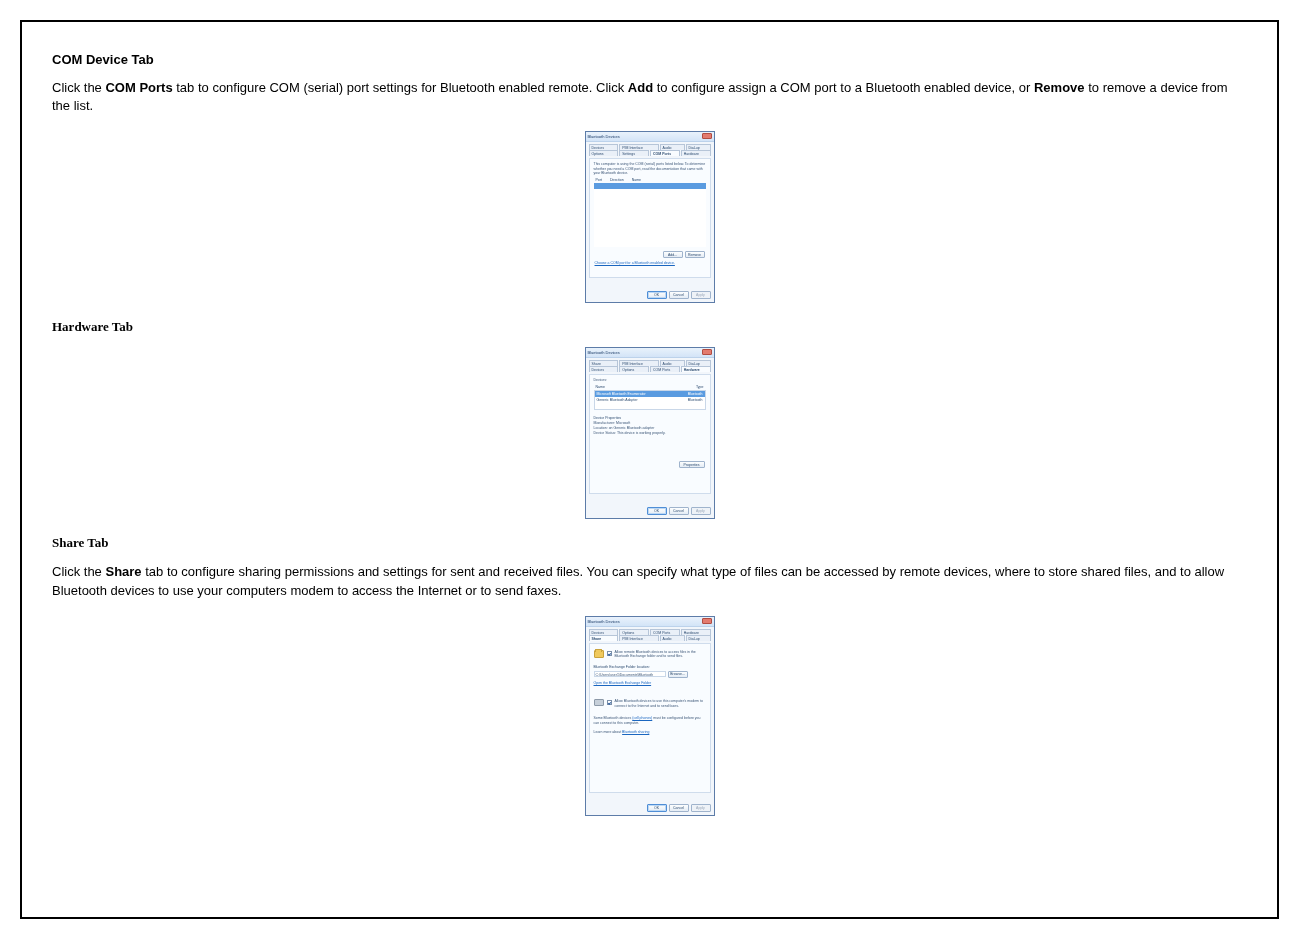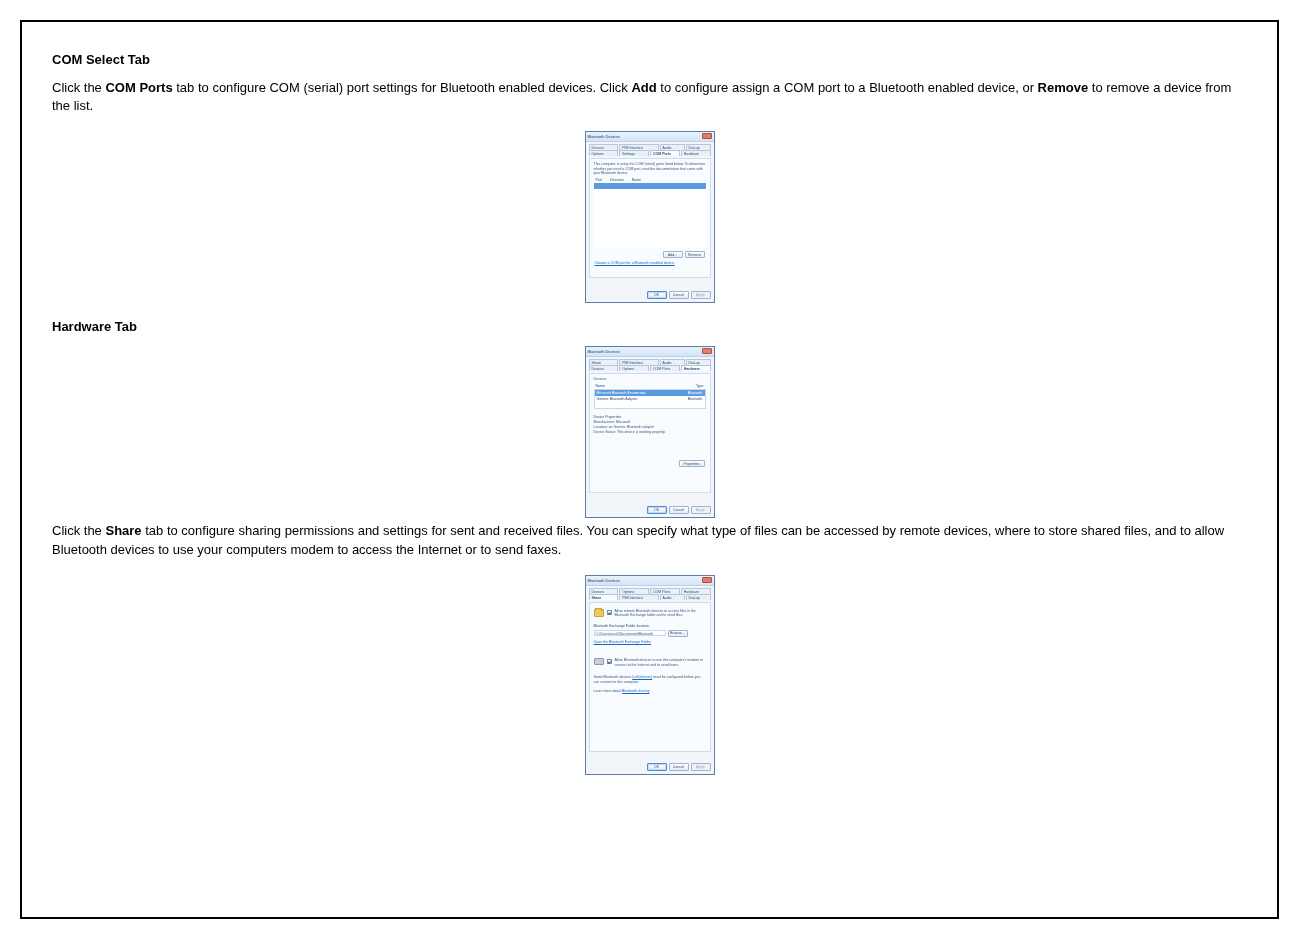--- a/index.html
+++ b/index.html
@@ -22,20 +22,21 @@
       position: relative;
     }
     .section-heading {
       font-weight: bold;
       font-size: 13px;
       margin-bottom: 12px;
       margin-top: 0;
     }
     .section-heading.with-top {
       margin-top: 16px;
+      font-family: Liberation Serif, serif;
     }
     .paragraph {
       font-size: 13px;
       line-height: 1.4;
       margin-bottom: 16px;
     }
     .paragraph b {
       font-weight: bold;
     }
     .screenshot-wrap {
@@ -312,23 +313,23 @@
     .blue-link {
       color: #1a66c0;
       text-decoration: underline;
     }
   </style>
 </head>
 <body>
 
 <div class="page">
 
-  <h2 class="section-heading">COM Select Tab</h2>
+  <h2 class="section-heading">COM Device Tab</h2>
   <p class="paragraph">
-    <span>Click the </span><b>COM Ports</b><span> tab to configure COM (serial) port settings for Bluetooth enabled devices. Click </span><b>Add</b><span> to configure assign a COM port to a Bluetooth enabled device, or </span><b>Remove</b><span> to remove a device from the list.</span>
+    <span>Click the </span><b>COM Ports</b><span> tab to configure COM (serial) port settings for Bluetooth enabled remote. Click </span><b>Add</b><span> to configure assign a COM port to a Bluetooth enabled device, or </span><b>Remove</b><span> to remove a device from the list.</span>
   </p>
 
   <div class="screenshot-wrap">
     <div class="dialog d1">
       <div class="titlebar">
         <span class="title">Bluetooth Devices</span>
         <span class="close"></span>
       </div>
       <div class="tabs">
         <div class="tab mid">Devices</div>
@@ -413,20 +414,21 @@
         </div>
       </div>
       <div class="dialog-footer">
         <div class="footer-btn ok">OK</div>
         <div class="footer-btn">Cancel</div>
         <div class="footer-btn apply">Apply</div>
       </div>
     </div>
   </div>
 
+  <h2 class="section-heading with-top">Share Tab</h2>
   <p class="paragraph">
     <span>Click the </span><b>Share</b><span> tab to configure sharing permissions and settings for sent and received files. You can specify what type of files can be accessed by remote devices, where to store shared files, and to allow Bluetooth devices to use your computers modem to access the Internet or to send faxes.</span>
   </p>
 
   <div class="screenshot-wrap">
     <div class="dialog d3">
       <div class="titlebar">
         <span class="title">Bluetooth Devices</span>
         <span class="close"></span>
       </div>

